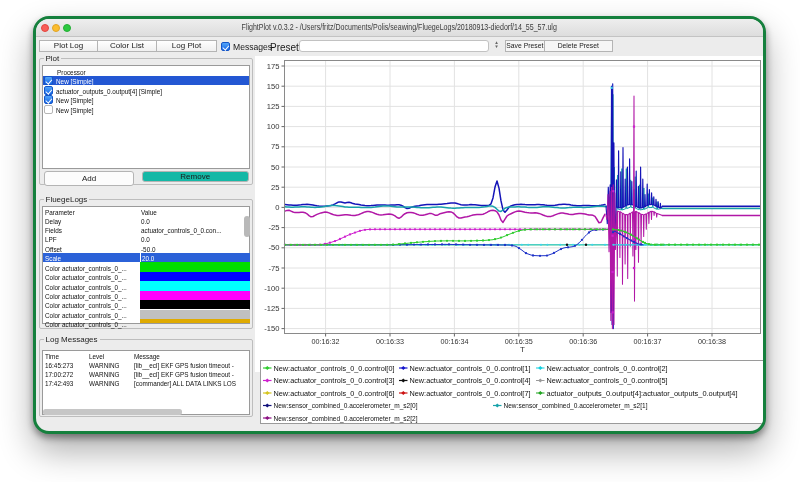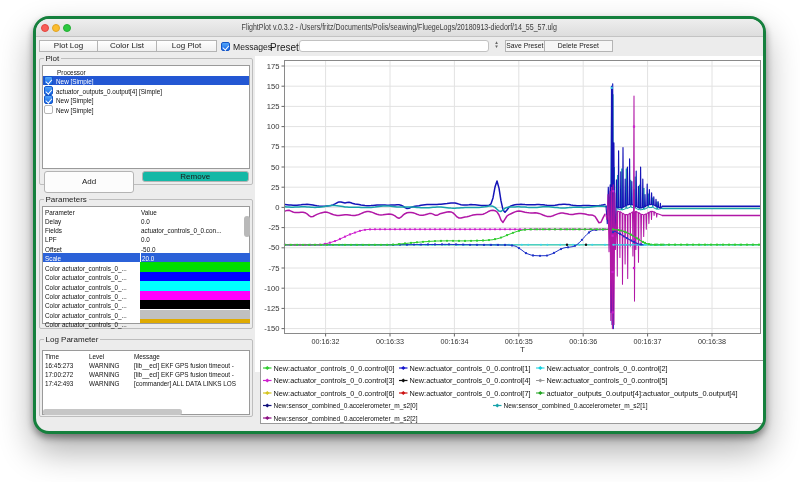--- a/index.html
+++ b/index.html
@@ -48,24 +48,24 @@
     <div class="cell" style="left:21px;top:48.5px;width:100px;height:9px;">Processor</div>
     <div class="abs" style="left:6.5px;top:56.5px;width:206.5px;height:9.5px;background:#2357d3"></div>
     <div class="cb on abs" style="left:8px;top:57.0px;width:9px;height:9px;"></div>
     <div class="cell" style="left:19.5px;top:58.0px;width:190px;height:9px;color:#fff">New [Simple]</div>
     <div class="cb on abs" style="left:8px;top:66.5px;width:9px;height:9px;"></div>
     <div class="cell" style="left:19.5px;top:67.5px;width:190px;height:9px;color:#111">actuator_outputs_0.output[4] [Simple]</div>
     <div class="cb on abs" style="left:8px;top:76.0px;width:9px;height:9px;"></div>
     <div class="cell" style="left:19.5px;top:77.0px;width:190px;height:9px;color:#111">New [Simple]</div>
     <div class="cb off abs" style="left:8px;top:85.5px;width:9px;height:9px;"></div>
     <div class="cell" style="left:19.5px;top:86.5px;width:190px;height:9px;color:#111">New [Simple]</div>
-    <div class="tbtn" style="left:8px;top:151.5px;width:90px;height:22px;background:#fcfcfc;border-radius:3px">Add</div>
+    <div class="tbtn" style="left:8px;top:151.5px;width:90px;height:15px;background:#fcfcfc;border-radius:3px">Add</div>
     <div class="tbtn" style="left:105.5px;top:151.5px;width:107.5px;height:11px;background:#14b8a6;border-radius:3px">Remove</div>
     <div class="group" style="left:2.5px;top:179.5px;width:214px;height:130.5px;">
-      <span class="gtitle">Parameters</span>
+      <span class="gtitle">FluegeLogs</span>
     </div>
     <div class="abs white" style="left:5.5px;top:186.5px;width:208.5px;height:118px;overflow:hidden"></div>
     <div class="cell" style="left:8.5px;top:189px;width:90px;height:9px;">Parameter</div>
     <div class="cell" style="left:104.5px;top:189px;width:90px;height:9px;">Value</div>
     <div class="cell" style="left:8.5px;top:197.6px;width:94px;height:9px;">Delay</div>
     <div class="cell" style="left:104.5px;top:197.6px;width:107px;height:9px;">0.0</div>
     <div class="cell" style="left:8.5px;top:207.03px;width:94px;height:9px;">Fields</div>
     <div class="cell" style="left:104.5px;top:207.03px;width:107px;height:9px;">actuator_controls_0_0.con...</div>
     <div class="cell" style="left:8.5px;top:216.46px;width:94px;height:9px;">LPF</div>
     <div class="cell" style="left:104.5px;top:216.46px;width:107px;height:9px;">0.0</div>
@@ -84,21 +84,21 @@
     <div class="cell" style="left:8.5px;top:273.03999999999996px;width:94px;height:9px;">Color actuator_controls_0_...</div>
     <div class="abs" style="left:103.5px;top:271.64px;width:110px;height:9.43px;background:#ff00ff"></div>
     <div class="cell" style="left:8.5px;top:282.46999999999997px;width:94px;height:9px;">Color actuator_controls_0_...</div>
     <div class="abs" style="left:103.5px;top:281.07px;width:110px;height:9.43px;background:#000000"></div>
     <div class="cell" style="left:8.5px;top:291.9px;width:94px;height:9px;">Color actuator_controls_0_...</div>
     <div class="abs" style="left:103.5px;top:290.5px;width:110px;height:9.43px;background:#c0c0c0"></div>
     <div class="cell" style="left:8.5px;top:301.3299999999999px;width:94px;height:9px;">Color actuator_controls_0_...</div>
     <div class="abs" style="left:103.5px;top:299.92999999999995px;width:110px;height:4.270000000000039px;background:#dfaa00"></div>
     <div class="abs" style="left:207.5px;top:197px;width:6px;height:20.5px;background:#b9b9b9;border-radius:3px"></div>
     <div class="group" style="left:2.5px;top:320px;width:214px;height:77.5px;">
-      <span class="gtitle">Log Parameter</span>
+      <span class="gtitle">Log Messages</span>
     </div>
     <div class="abs white" style="left:5.5px;top:330.5px;width:208.5px;height:65px;"></div>
     <div class="cell" style="left:8.5px;top:332.5px;width:40px;height:9px;">Time</div>
     <div class="cell" style="left:52.5px;top:332.5px;width:40px;height:9px;">Level</div>
     <div class="cell" style="left:98px;top:332.5px;width:60px;height:9px;">Message</div>
     <div class="cell" style="left:8.5px;top:341.5px;width:42px;height:9px;">16:45:273</div>
     <div class="cell" style="left:52.5px;top:341.5px;width:44px;height:9px;">WARNING</div>
     <div class="cell" style="left:98px;top:341.5px;width:136px;height:9px;">[lib__ecl] EKF GPS fusion timeout -</div>
     <div class="cell" style="left:8.5px;top:350.9px;width:42px;height:9px;">17:00:272</div>
     <div class="cell" style="left:52.5px;top:350.9px;width:44px;height:9px;">WARNING</div>

